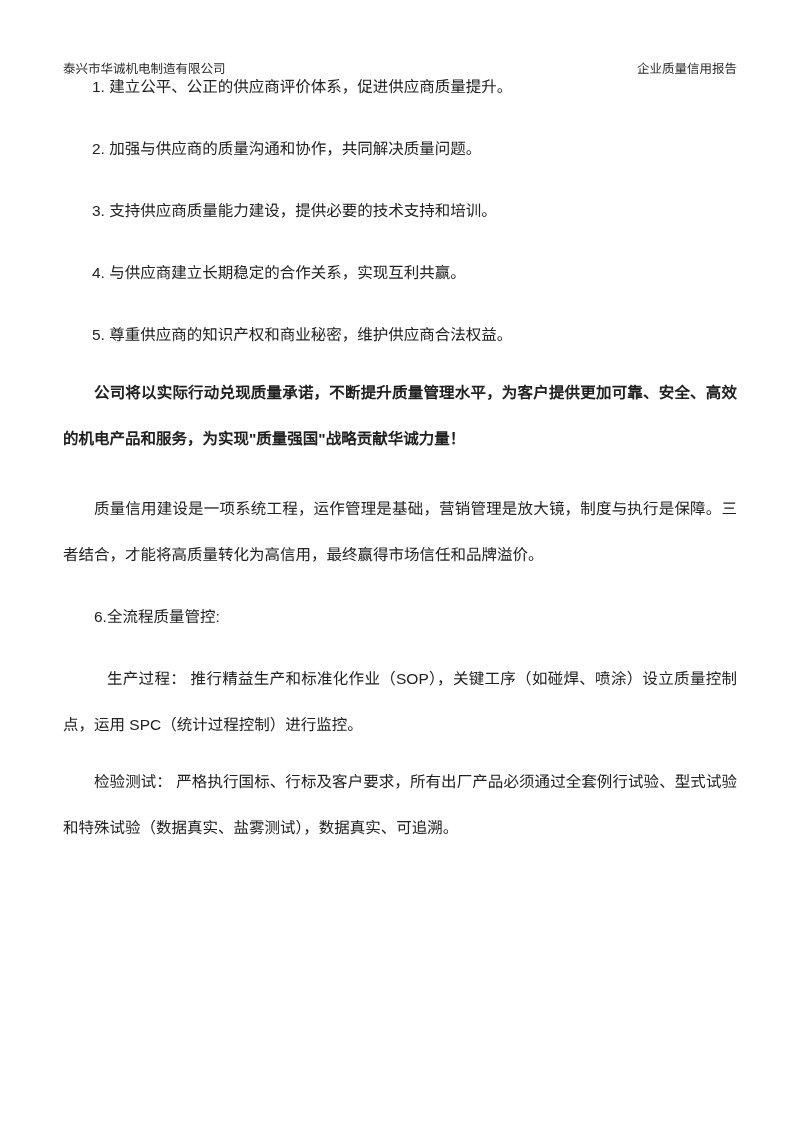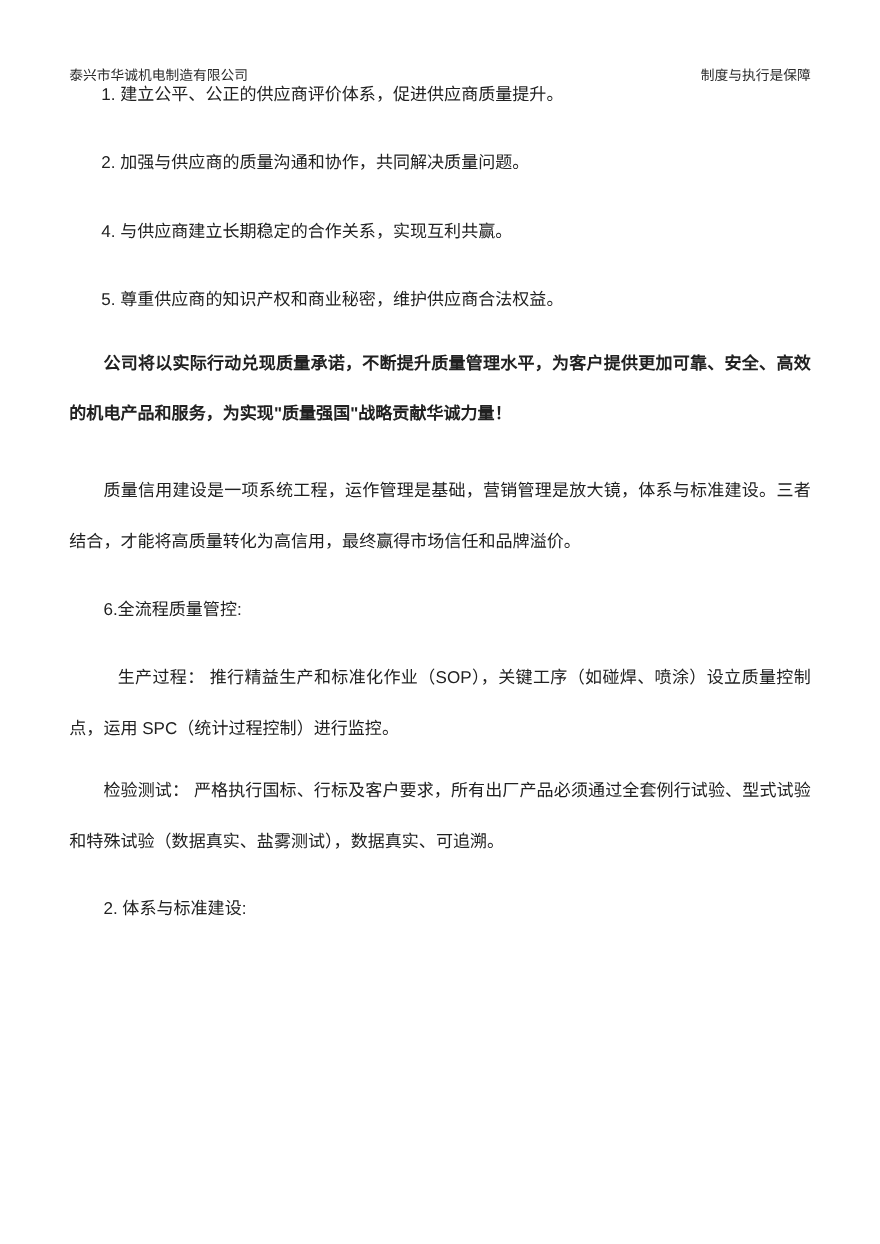--- a/index.html
+++ b/index.html
@@ -85,38 +85,39 @@
     letter-spacing: 1px;
   }
 </style>
 </head>
 <body>
 
 <div class="page">
 
   <header class="doc-header">
     <span>泰兴市华诚机电制造有限公司</span>
-    <span>制度与执行是保障</span>
+    <span>企业质量信用报告</span>
   </header>
 
   <main class="doc-main">
 
     <p class="list-item">1. 建立公平、公正的供应商评价体系，促进供应商质量提升。</p>
 
     <p class="list-item">2. 加强与供应商的质量沟通和协作，共同解决质量问题。</p>
 
+    <p class="list-item">3. 支持供应商质量能力建设，提供必要的技术支持和培训。</p>
 
     <p class="list-item">4. 与供应商建立长期稳定的合作关系，实现互利共赢。</p>
 
     <p class="list-item">5. 尊重供应商的知识产权和商业秘密，维护供应商合法权益。</p>
 
     <p class="para-indent closing-para">公司将以实际行动兑现质量承诺，不断提升质量管理水平，为客户提供更加可靠、安全、高效的机电产品和服务，为实现"质量强国"战略贡献华诚力量！</p>
 
 
-    <p class="para-indent intro-para">质量信用建设是一项系统工程，运作管理是基础，营销管理是放大镜，体系与标准建设。三者结合，才能将高质量转化为高信用，最终赢得市场信任和品牌溢价。</p>
+    <p class="para-indent intro-para">质量信用建设是一项系统工程，运作管理是基础，营销管理是放大镜，制度与执行是保障。三者结合，才能将高质量转化为高信用，最终赢得市场信任和品牌溢价。</p>
 
     <p class="para-indent point-title">6.全流程质量管控:</p>
 
     <p class="para-indent-lg prod-para">生产过程： 推行精益生产和标准化作业（SOP），关键工序（如碰焊、喷涂）设立质量控制点，运用 SPC（统计过程控制）进行监控。</p>
 
     <p class="para-indent insp-para">检验测试： 严格执行国标、行标及客户要求，所有出厂产品必须通过全套例行试验、型式试验和特殊试验（数据真实、盐雾测试），数据真实、可追溯。</p>
 
     <p class="para-indent point2-title">2. 体系与标准建设:</p>
 
   </main>

